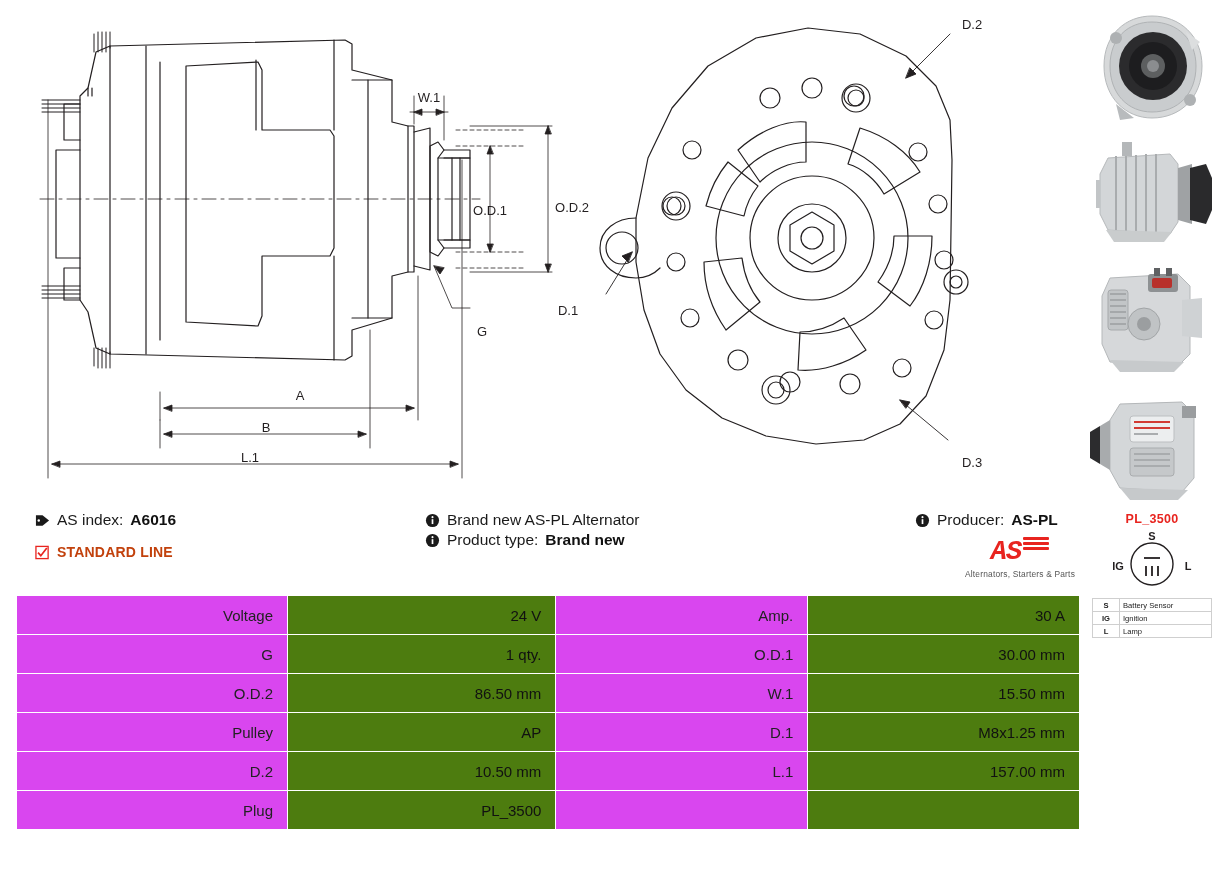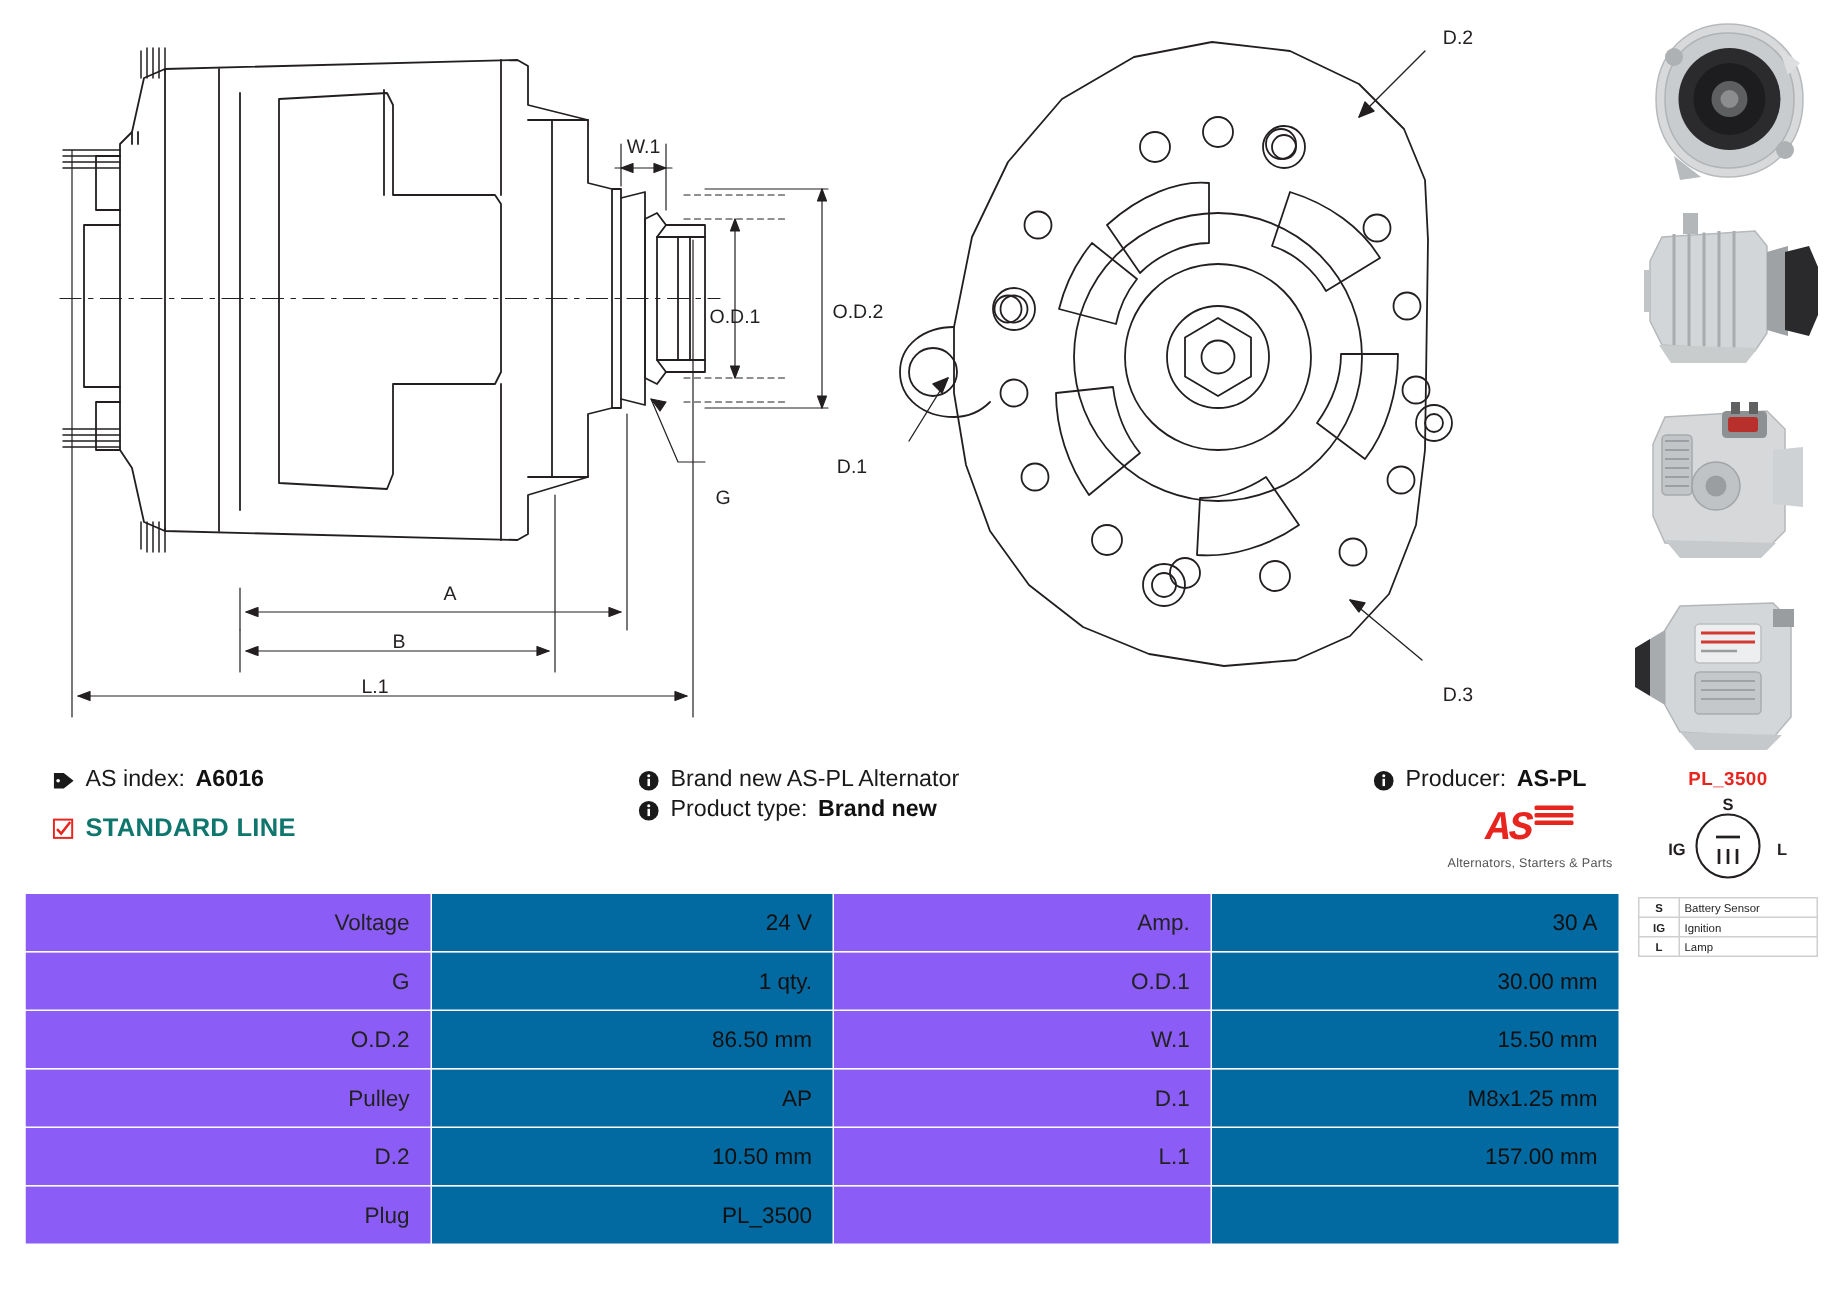--- a/index.html
+++ b/index.html
@@ -18,43 +18,43 @@
   .drawings svg{display:block;}
 
   
   .info{position:absolute;left:35px;top:500px;width:1060px;height:80px;}
   .info-col{position:absolute;}
   .info-line{display:flex;align-items:center;gap:7px;font-size:15.5px;line-height:20px;white-space:nowrap;}
   .info-line .lbl{color:#1a1a1a;}
   .info-line .val{font-weight:bold;color:#111;}
   .ico{display:inline-block;width:15px;height:15px;flex:0 0 15px;position:relative;}
   .ico svg{display:block;}
-  .std{color:#0f766e;font-weight:bold;font-size:17px;letter-spacing:.2px;}
+  .std{color:#c2410c;font-weight:bold;font-size:14px;letter-spacing:.2px;}
 
   
   .logo{position:absolute;left:960px;top:537px;width:120px;text-align:center;}
   .logo .as{
     font-family:Liberation Mono, monospace;
     font-weight:bold;font-style:italic;font-size:27px;color:#e8241f;
     letter-spacing:-1px;display:inline-block;position:relative;
   }
   .logo .bars{display:inline-block;vertical-align:7px;margin-left:2px;}
   .logo .bars i{display:block;background:#e8241f;height:3px;margin-bottom:2px;border-radius:1px;}
   .logo .bars i:nth-child(1){width:26px;}
   .logo .bars i:nth-child(2){width:26px;}
   .logo .bars i:nth-child(3){width:26px;}
   .logo .tag{font-size:8.4px;color:#555;margin-top:2px;letter-spacing:.2px;}
 
   
   .spec{position:absolute;left:16px;top:595px;width:1064px;border-collapse:collapse;}
   .spec td{
     height:38px;font-size:15px;border:1px solid #ffffff;padding:0 14px;
   }
-  .spec td.k{background:#8b5cf6;text-align:right;width:262px;color:#222;}
-  .spec td.v{background:#0369a1;text-align:right;width:258px;color:#111;}
+  .spec td.k{background:#d946ef;text-align:right;width:262px;color:#222;}
+  .spec td.v{background:#4d7c0f;text-align:right;width:258px;color:#111;}
   .spec tr td:nth-child(3){width:242px;}
   .spec tr td:nth-child(4){width:262px;}
 
   
   .rail{position:absolute;left:1086px;top:8px;width:132px;}
   .photo{width:132px;height:120px;margin-bottom:6px;position:relative;overflow:hidden;background:#fff;}
   .photo svg{display:block;}
 
   .plugname{
     text-align:center;color:#e8241f;font-weight:bold;font-size:12.5px;

